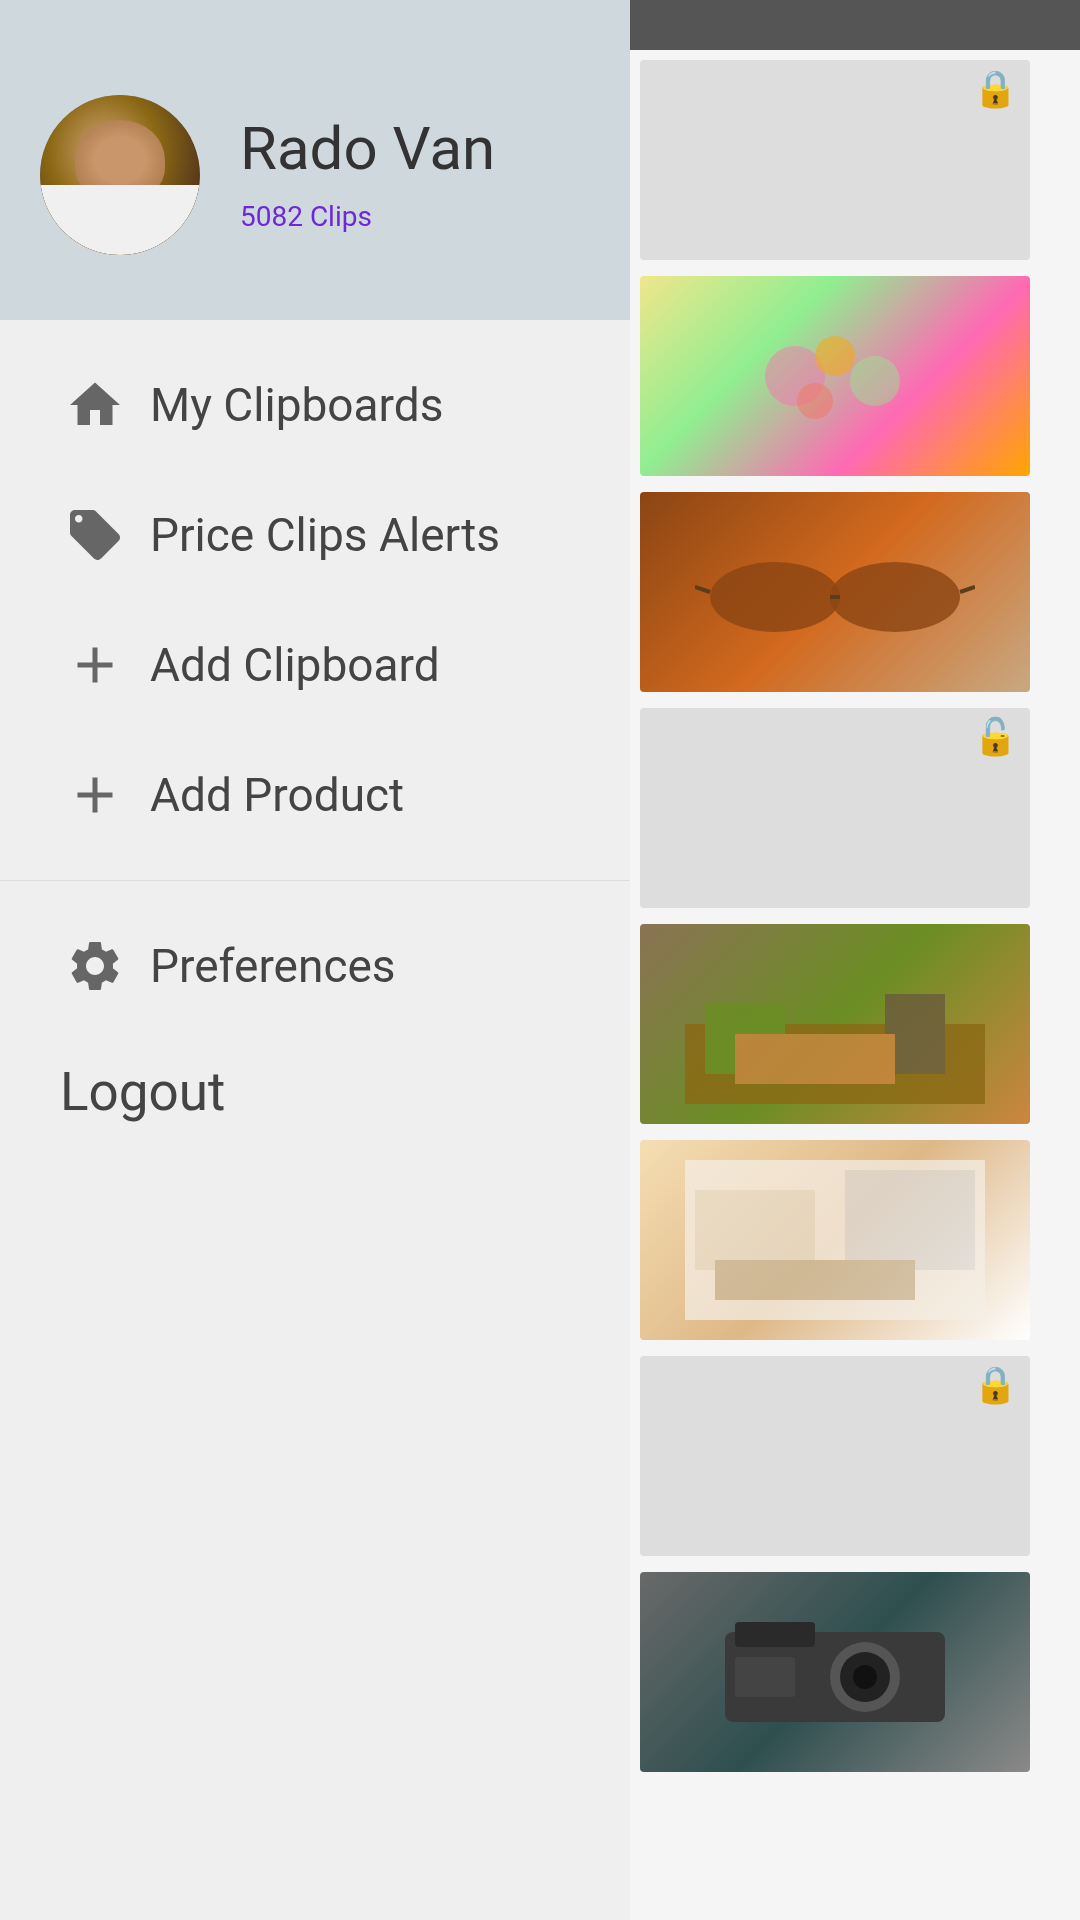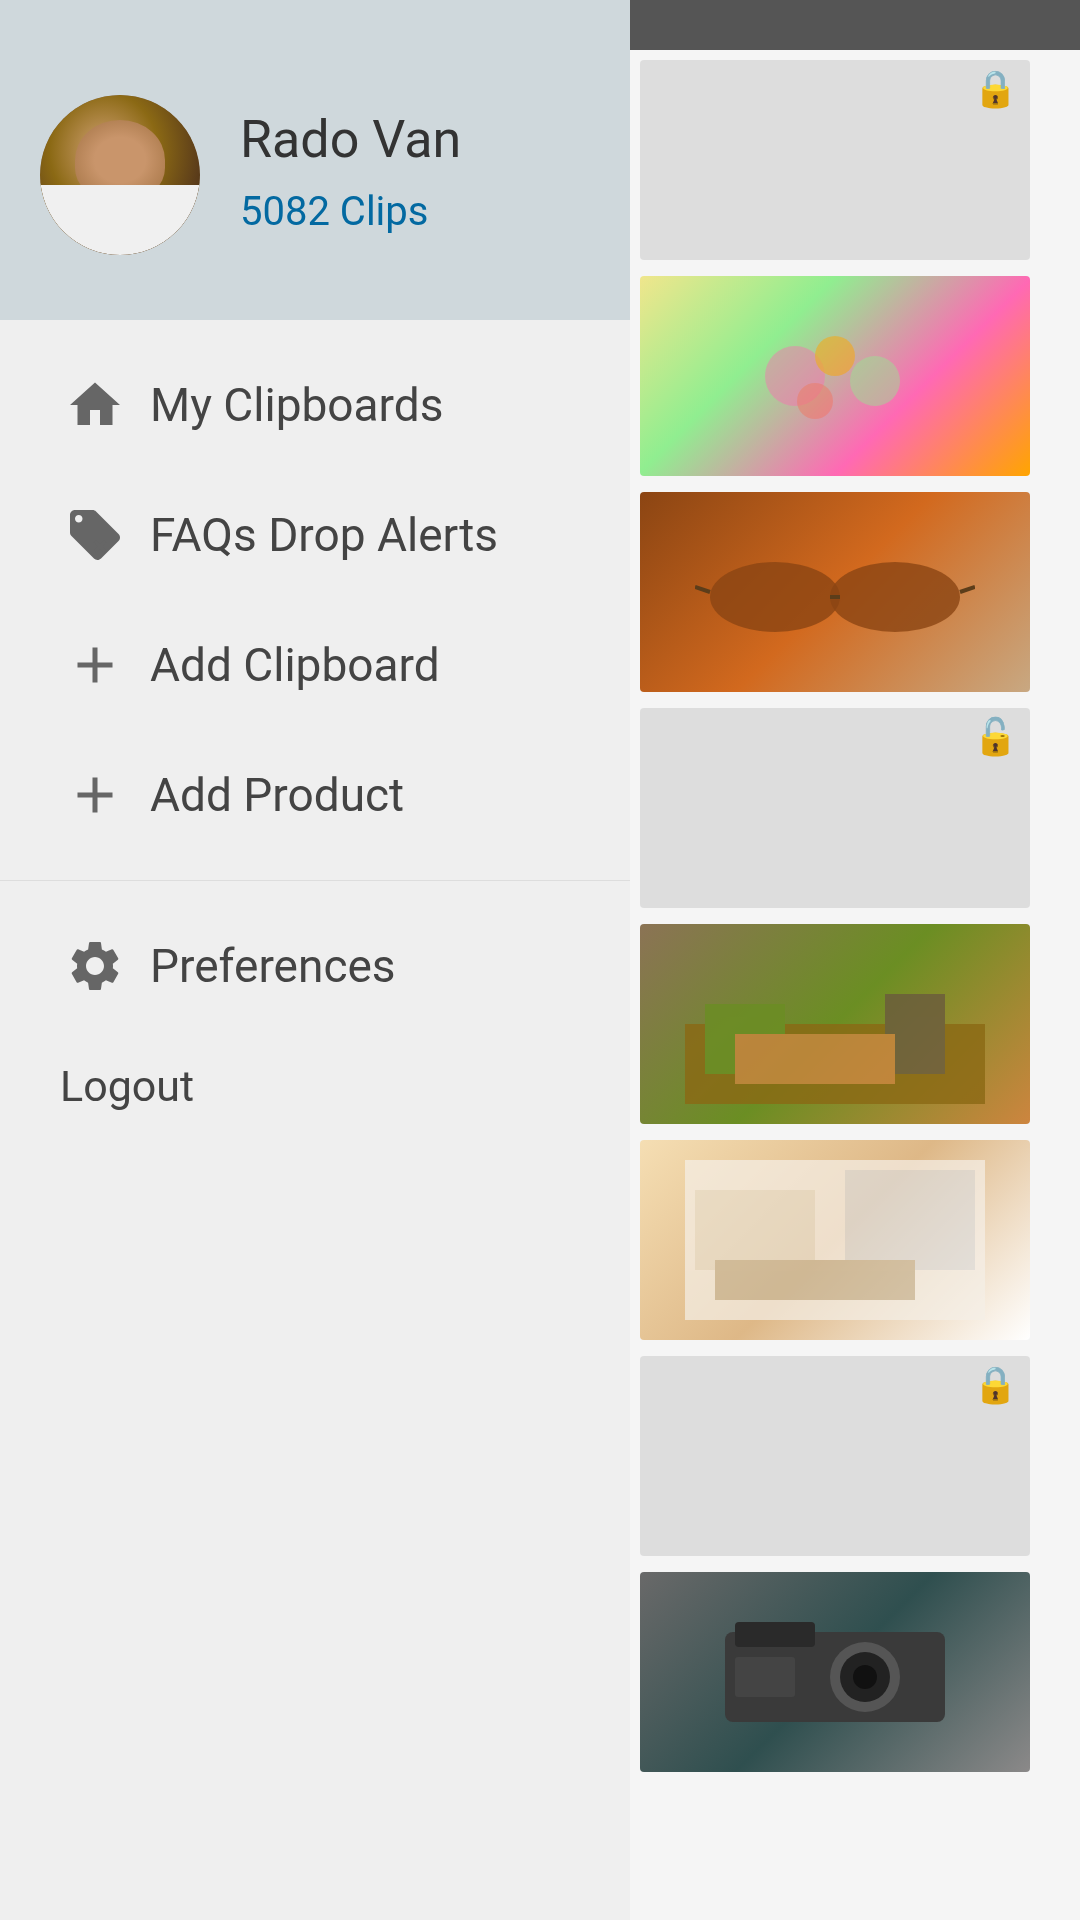--- a/index.html
+++ b/index.html
@@ -163,28 +163,28 @@
       border-radius: 0 0 80px 80px;
     }
 
     .profile-info {
       display: flex;
       flex-direction: column;
       gap: 12px;
     }
 
     .profile-name {
-      font-size: 52px;
+      font-size: 60px;
       font-weight: 400;
       color: #333;
     }
 
     .profile-stats {
-      font-size: 40px;
-      color: #0369a1;
+      font-size: 28px;
+      color: #6d28d9;
       line-height: 1.5;
     }
 
     
     .menu-section {
       padding: 20px 0;
     }
 
     .menu-section.top-section {
       border-bottom: 1px solid #ddd;
@@ -216,21 +216,21 @@
       color: #444;
       font-weight: 400;
     }
 
     .logout-item {
       padding: 30px 60px;
       cursor: pointer;
     }
 
     .logout-label {
-      font-size: 43px;
+      font-size: 53px;
       color: #444;
       font-weight: 400;
     }
   </style>
 </head>
 <body>
 
 <div class="bg-content">
   <div class="status-bar"></div>
 
@@ -343,21 +343,21 @@
       <span class="menu-label">My Clipboards</span>
     </div>
 
     <div class="menu-item">
       <div class="menu-icon">
         <svg width="60" height="60" viewBox="0 0 24 24">
           <path d="M21.41 11.58l-9-9C12.05 2.22 11.55 2 11 2H4c-1.1 0-2 .9-2 2v7c0 .55.22 1.05.59 1.42l9 9c.36.36.86.58 1.41.58.55 0 1.05-.22 1.41-.59l7-7c.37-.36.59-.86.59-1.41 0-.55-.23-1.06-.59-1.42zM5.5 7C4.67 7 4 6.33 4 5.5S4.67 4 5.5 4 7 4.67 7 5.5 6.33 7 5.5 7z"></path>
           <path d="M15.5 14l-1.5 1.5L12.5 14l-1 1 1.5 1.5-1.5 1.5 1 1 1.5-1.5 1.5 1.5 1-1-1.5-1.5 1.5-1.5z" fill="#666"></path>
         </svg>
       </div>
-      <span class="menu-label">FAQs Drop Alerts</span>
+      <span class="menu-label">Price Clips Alerts</span>
     </div>
 
     <div class="menu-item">
       <div class="menu-icon">
         <svg width="60" height="60" viewBox="0 0 24 24">
           <path d="M19 13h-6v6h-2v-6H5v-2h6V5h2v6h6v2z"></path>
         </svg>
       </div>
       <span class="menu-label">Add Clipboard</span>
     </div>

